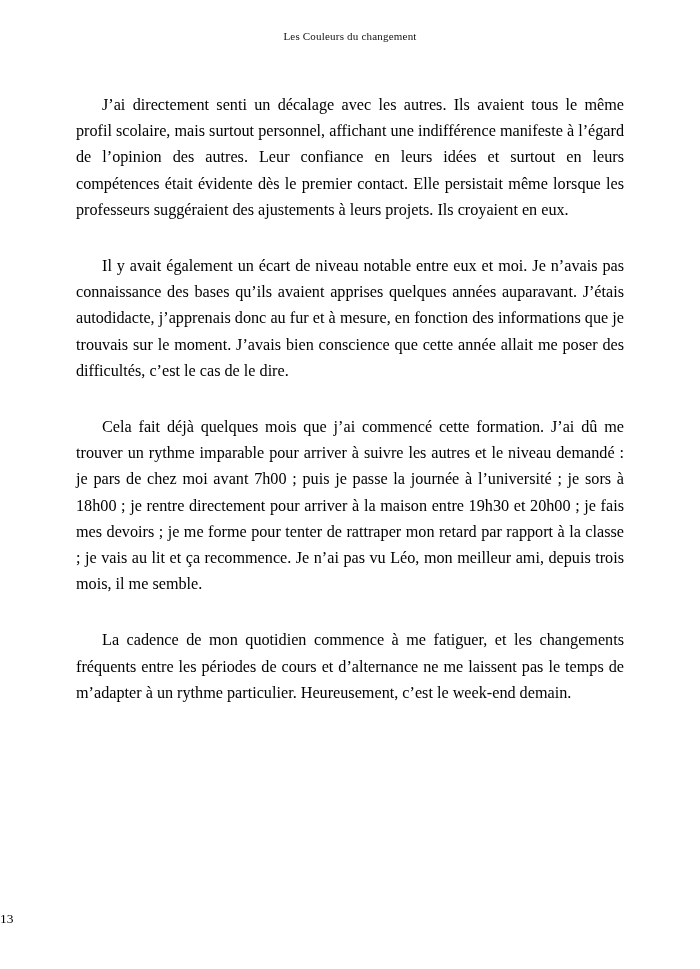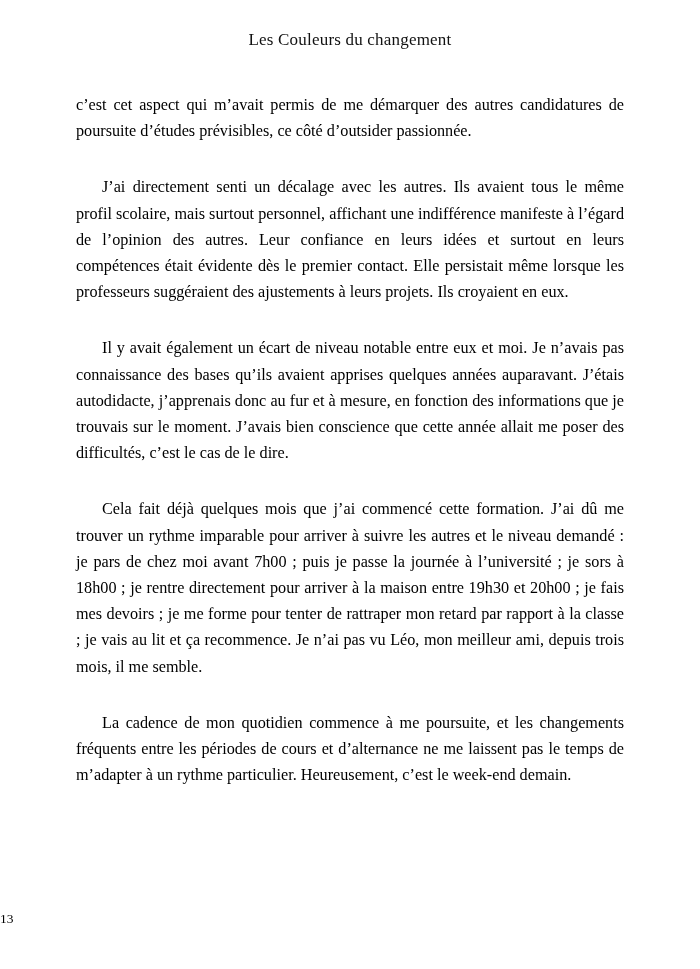--- a/index.html
+++ b/index.html
@@ -21,21 +21,21 @@
     box-sizing: border-box;
   }
 
   
   .running-head {
     position: absolute;
     top: 30px;
     left: 0;
     right: 0;
     text-align: center;
-    font-size: 17px;
+    font-size: 11px;
     letter-spacing: 0.2px;
     color: #111111;
   }
 
   
   .text-block {
     position: absolute;
     top: 92px;
     left: 76px;
     width: 548px;
@@ -72,27 +72,26 @@
 </style>
 </head>
 <body>
 
 <div class="page">
 
   <div class="running-head">Les Couleurs du changement</div>
 
   <div class="text-block">
 
-    <p class="para">c’est cet aspect qui m’avait permis de me démarquer des autres candidatures de poursuite d’études prévisibles, ce côté d’outsider passionnée.</p>
 
     <p class="para indent">J’ai directement senti un décalage avec les autres. Ils avaient tous le même profil scolaire, mais surtout personnel, affichant une indifférence manifeste à l’égard de l’opinion des autres. Leur confiance en leurs idées et surtout en leurs compétences était évidente dès le premier contact. Elle persistait même lorsque les professeurs suggéraient des ajustements à leurs projets. Ils croyaient en eux.</p>
 
     <p class="para indent">Il y avait également un écart de niveau notable entre eux et moi. Je n’avais pas connaissance des bases qu’ils avaient apprises quelques années auparavant. J’étais autodidacte, j’apprenais donc au fur et à mesure, en fonction des informations que je trouvais sur le moment. J’avais bien conscience que cette année allait me poser des difficultés, c’est le cas de le dire.</p>
 
     <p class="para indent">Cela fait déjà quelques mois que j’ai commencé cette formation. J’ai dû me trouver un rythme imparable pour arriver à suivre les autres et le niveau demandé : je pars de chez moi avant 7h00 ; puis je passe la journée à l’université ; je sors à 18h00 ; je rentre directement pour arriver à la maison entre 19h30 et 20h00 ; je fais mes devoirs ; je me forme pour tenter de rattraper mon retard par rapport à la classe ; je vais au lit et ça recommence. Je n’ai pas vu Léo, mon meilleur ami, depuis trois mois, il me semble.</p>
 
-    <p class="para indent">La cadence de mon quotidien commence à me poursuite, et les changements fréquents entre les périodes de cours et d’alternance ne me laissent pas le temps de m’adapter à un rythme particulier. Heureusement, c’est le week-end demain.</p>
+    <p class="para indent">La cadence de mon quotidien commence à me fatiguer, et les changements fréquents entre les périodes de cours et d’alternance ne me laissent pas le temps de m’adapter à un rythme particulier. Heureusement, c’est le week-end demain.</p>
 
   </div>
 
   <div class="folio">13</div>
 
 </div>
 
 </body></html>

